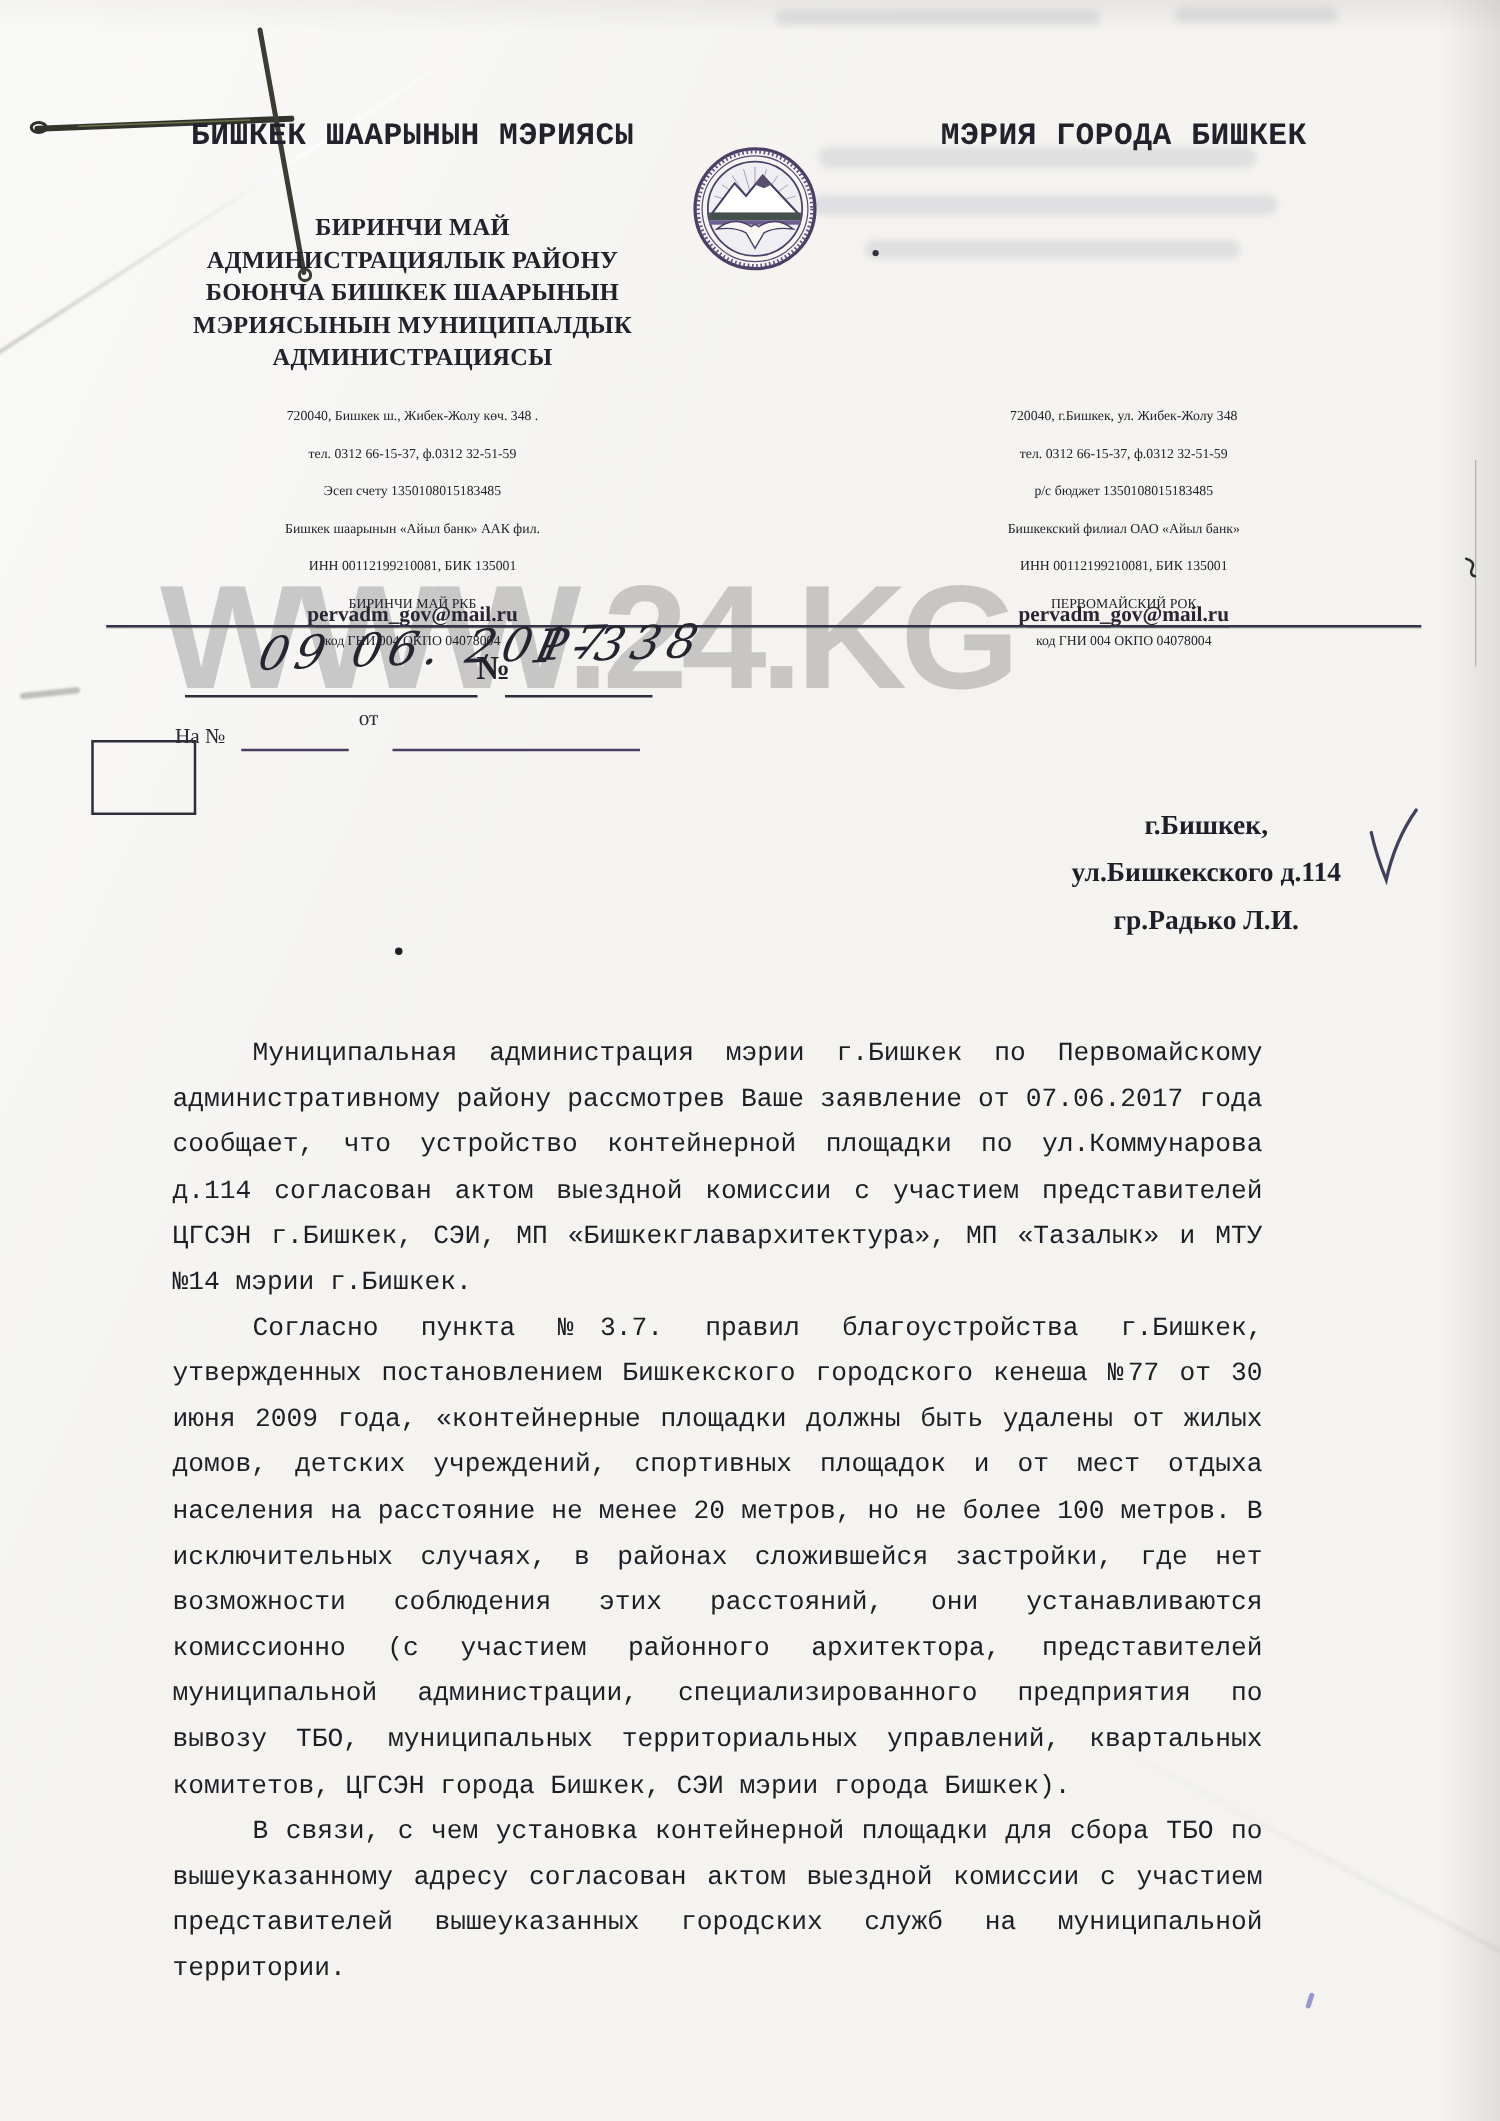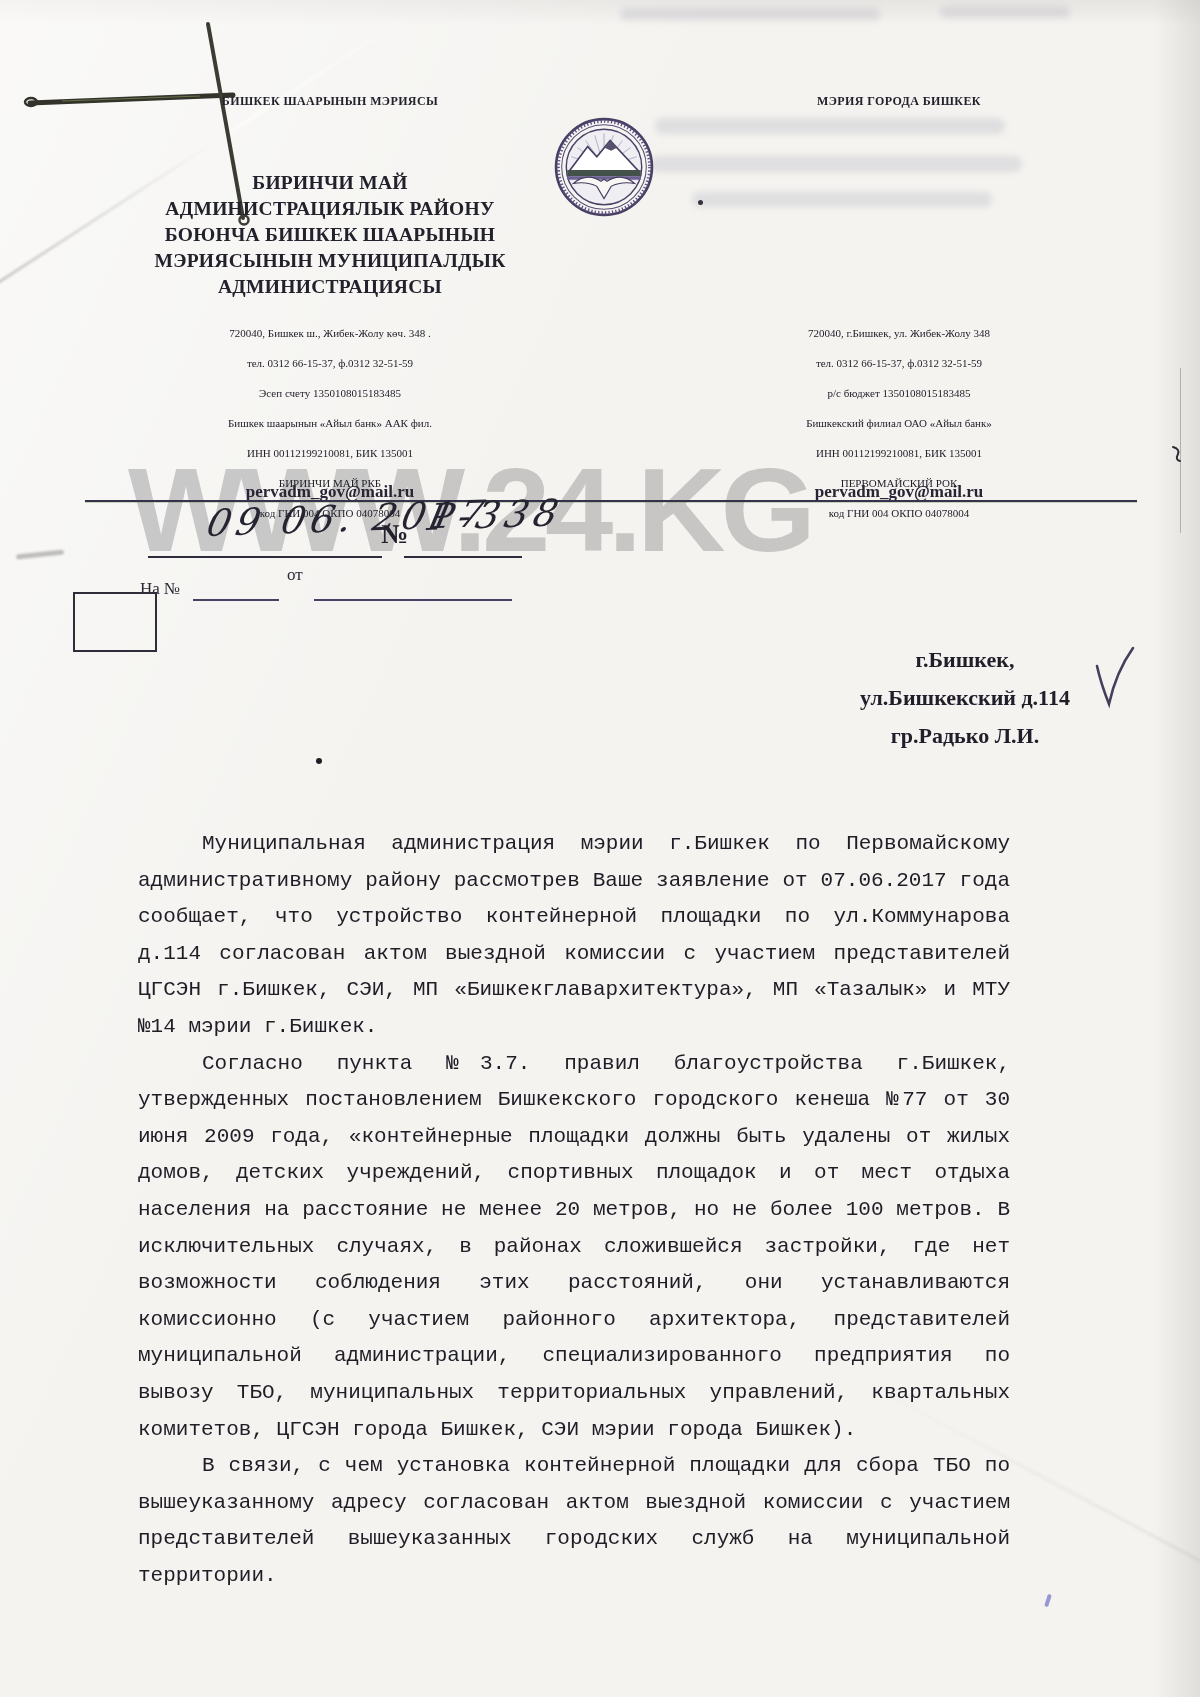--- a/index.html
+++ b/index.html
@@ -37,21 +37,21 @@
   .squiggle{position:absolute; left:16px; top:552px; width:48px; height:5px;
     background:rgba(120,120,118,.45); filter:blur(1px); transform:rotate(-6deg); border-radius:3px; z-index:2;}
   .pen-tick-right{position:absolute; left:1170px; top:444px; z-index:2;}
   .emblem-dot{position:absolute; left:698px; top:200px; width:5px; height:5px; border-radius:50%; background:#34323c; z-index:2;}
   
   .z{position:absolute; z-index:2;}
   .center{text-align:center;}
   .prelines{white-space:pre-line;}
   .col-l{left:100px; width:460px;}
   .col-r{left:660px; width:478px;}
-  .org-title{top:94px; font-size:12px; font-weight:bold; letter-spacing:.4px;}
+  .org-title{top:94px; font-size:25px; font-weight:bold; letter-spacing:.4px;font-family:Liberation Mono, monospace;}
   .org-subtitle{top:158px; font-size:19.5px; font-weight:bold; line-height:26px; letter-spacing:.3px;margin-top:12px;}
   .org-address{top:318px; font-size:11px; line-height:30px;}
   .org-email{top:482px; font-size:17px; font-weight:bold; text-decoration:underline; text-decoration-thickness:2px; text-underline-offset:3px; color:#2a2535;}
   .rule{left:85px; top:500px; width:1052px; height:2px; background:#37324c; box-shadow:0 1px 0 rgba(110,150,90,.35);}
   .hand{font-family:"DejaVu Serif", serif; font-style:italic; color:#262430;
     transform:skewX(-14deg) rotate(-2deg); transform-origin:left bottom; letter-spacing:5px; white-space:nowrap;}
   .hand-date{left:203px; top:502px; font-size:37px;}
   .hand-number{left:424px; top:496px; font-size:37px;}
   .no-sign{left:381px; top:519px; font-size:27px; font-weight:bold;}
   .ul{height:2px; background:#2e2b3a;}
@@ -156,21 +156,21 @@
 
   <div class="z ref-label na-label">На №</div>
   <div class="z ul ul-na"></div>
   <div class="z ref-label ot-label">от</div>
   <div class="z ul ul-ot"></div>
 
   <div class="z stamp-box"></div>
 
   <div class="z recipient">
     <div>г.Бишкек,</div>
-    <div>ул.Бишкекский д.114</div>
+    <div>ул.Бишкекского д.114</div>
     <div>гр.Радько Л.И.</div>
   </div>
   <svg class="z check-anno" width="60" height="84" viewBox="0 0 60 84">
     <path d="M12,26 Q16,44 24,64 Q31,32 48,8" fill="none" stroke="#44405c" stroke-width="2.6" stroke-linecap="round"></path>
   </svg>
 
   <div class="z bullet-dot"></div>
 
   <div class="z body-text">
     <p>Муниципальная администрация мэрии г.Бишкек по Первомайскому административному району рассмотрев Ваше заявление от 07.06.2017 года сообщает, что устройство контейнерной площадки по ул.Коммунарова д.114 согласован актом выездной комиссии с участием представителей ЦГСЭН г.Бишкек, СЭИ, МП «Бишкекглавархитектура», МП «Тазалык» и МТУ №14 мэрии г.Бишкек.</p>

